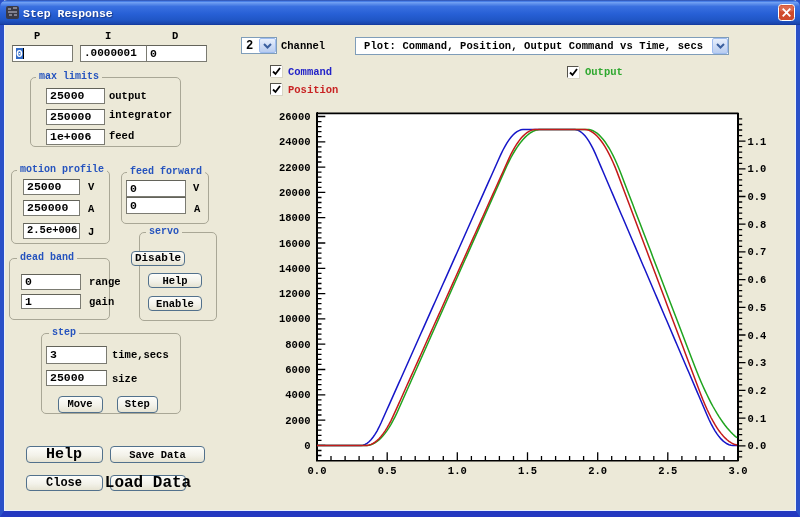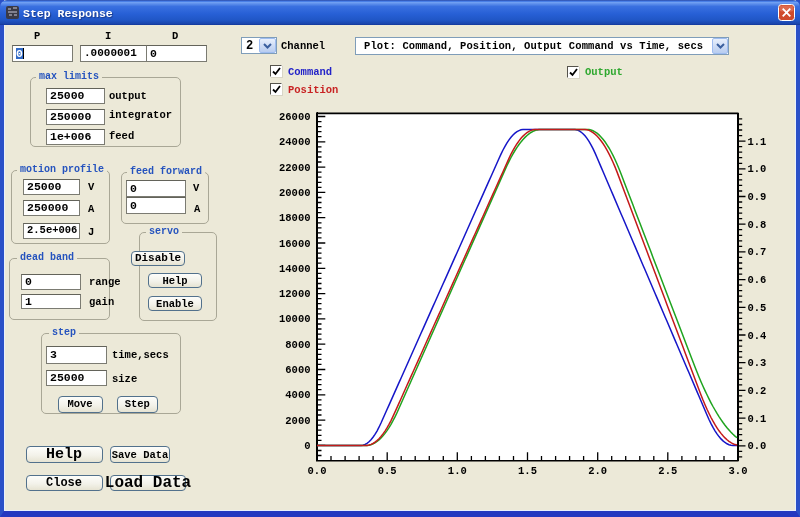--- a/index.html
+++ b/index.html
@@ -122,21 +122,21 @@
 <div class="bl" style="left:89px;top:294.5px">gain</div>
 <div class="grp" style="left:41px;top:333px;width:140px;height:81px"></div>
 <div class="glab" style="left:49px;top:327px">step</div>
 <div class="inp" style="left:46px;top:346px;width:61px;height:18px;font-size:11.5px">3</div>
 <div class="bl" style="left:112px;top:348px">time,secs</div>
 <div class="inp" style="left:46px;top:370px;width:61px;height:16px;font-size:11.5px">25000</div>
 <div class="bl" style="left:112px;top:371.5px">size</div>
 <div class="btn" style="left:57.5px;top:395.5px;width:45px;height:17px;font-size:10.5px">Move</div>
 <div class="btn" style="left:117px;top:395.5px;width:40.5px;height:17px;font-size:10.5px">Step</div>
 <div class="btn" style="left:25.5px;top:446.3px;width:77px;height:16.5px;font-size:15px">Help</div>
-<div class="btn" style="left:110px;top:446.3px;width:60px;height:16.5px;font-size:10.5px">Save Data</div>
+<div class="btn" style="left:110px;top:446.3px;width:95px;height:16.5px;font-size:10.5px">Save Data</div>
 <div class="btn" style="left:25.5px;top:474.5px;width:77px;height:16.5px;font-size:12px">Close</div>
 <div class="btn" style="left:110px;top:474.5px;width:76px;height:16.5px;font-size:16px">Load Data</div>
 <svg width="800" height="517" viewBox="0 0 800 517" style="position:absolute;left:0;top:0">
 <rect x="316.5" y="113.4" width="421.5" height="346.9" fill="#fff"></rect>
 <path d="M316 113.4H738.5M316 460.8H738.5" stroke="#000" stroke-width="1.6" fill="none"></path>
 <path d="M316.8 113H317v348M738 113v348" stroke="#000" stroke-width="2" fill="none"></path>
 <path d="M317.3 445.4h8.0M317.3 440.3h4.2M317.3 435.3h4.2M317.3 430.2h4.2M317.3 425.2h4.2M317.3 420.1h8.0M317.3 415.0h4.2M317.3 410.0h4.2M317.3 404.9h4.2M317.3 399.9h4.2M317.3 394.8h8.0M317.3 389.7h4.2M317.3 384.7h4.2M317.3 379.6h4.2M317.3 374.6h4.2M317.3 369.5h8.0M317.3 364.4h4.2M317.3 359.4h4.2M317.3 354.3h4.2M317.3 349.3h4.2M317.3 344.2h8.0M317.3 339.1h4.2M317.3 334.1h4.2M317.3 329.0h4.2M317.3 324.0h4.2M317.3 318.9h8.0M317.3 313.8h4.2M317.3 308.8h4.2M317.3 303.7h4.2M317.3 298.7h4.2M317.3 293.6h8.0M317.3 288.5h4.2M317.3 283.5h4.2M317.3 278.4h4.2M317.3 273.4h4.2M317.3 268.3h8.0M317.3 263.2h4.2M317.3 258.2h4.2M317.3 253.1h4.2M317.3 248.1h4.2M317.3 243.0h8.0M317.3 237.9h4.2M317.3 232.9h4.2M317.3 227.8h4.2M317.3 222.8h4.2M317.3 217.7h8.0M317.3 212.6h4.2M317.3 207.6h4.2M317.3 202.5h4.2M317.3 197.5h4.2M317.3 192.4h8.0M317.3 187.3h4.2M317.3 182.3h4.2M317.3 177.2h4.2M317.3 172.2h4.2M317.3 167.1h8.0M317.3 162.0h4.2M317.3 157.0h4.2M317.3 151.9h4.2M317.3 146.9h4.2M317.3 141.8h8.0M317.3 136.7h4.2M317.3 131.7h4.2M317.3 126.6h4.2M317.3 121.6h4.2M317.3 116.5h8.0M317.3 450.5h4.2M317.3 455.5h4.2M738.0 445.8h7.5M738.0 440.3h4.2M738.0 434.7h4.2M738.0 429.2h4.2M738.0 423.6h4.2M738.0 418.1h7.5M738.0 412.6h4.2M738.0 407.0h4.2M738.0 401.5h4.2M738.0 395.9h4.2M738.0 390.4h7.5M738.0 384.9h4.2M738.0 379.3h4.2M738.0 373.8h4.2M738.0 368.2h4.2M738.0 362.7h7.5M738.0 357.2h4.2M738.0 351.6h4.2M738.0 346.1h4.2M738.0 340.5h4.2M738.0 335.0h7.5M738.0 329.5h4.2M738.0 323.9h4.2M738.0 318.4h4.2M738.0 312.8h4.2M738.0 307.3h7.5M738.0 301.8h4.2M738.0 296.2h4.2M738.0 290.7h4.2M738.0 285.1h4.2M738.0 279.6h7.5M738.0 274.1h4.2M738.0 268.5h4.2M738.0 263.0h4.2M738.0 257.4h4.2M738.0 251.9h7.5M738.0 246.4h4.2M738.0 240.8h4.2M738.0 235.3h4.2M738.0 229.7h4.2M738.0 224.2h7.5M738.0 218.7h4.2M738.0 213.1h4.2M738.0 207.6h4.2M738.0 202.0h4.2M738.0 196.5h7.5M738.0 191.0h4.2M738.0 185.4h4.2M738.0 179.9h4.2M738.0 174.3h4.2M738.0 168.8h7.5M738.0 163.3h4.2M738.0 157.7h4.2M738.0 152.2h4.2M738.0 146.6h4.2M738.0 141.1h7.5M738.0 135.6h4.2M738.0 130.0h4.2M738.0 124.5h4.2M738.0 118.9h4.2M738.0 451.3h4.2M738.0 456.9h4.2M317.0 460.4v-8.2M331.0 460.4v-4.4M345.1 460.4v-4.4M359.1 460.4v-4.4M373.1 460.4v-4.4M387.2 460.4v-8.2M401.2 460.4v-4.4M415.2 460.4v-4.4M429.3 460.4v-4.4M443.3 460.4v-4.4M457.3 460.4v-8.2M471.4 460.4v-4.4M485.4 460.4v-4.4M499.4 460.4v-4.4M513.5 460.4v-4.4M527.5 460.4v-8.2M541.5 460.4v-4.4M555.6 460.4v-4.4M569.6 460.4v-4.4M583.6 460.4v-4.4M597.7 460.4v-8.2M611.7 460.4v-4.4M625.7 460.4v-4.4M639.8 460.4v-4.4M653.8 460.4v-4.4M667.8 460.4v-8.2M681.9 460.4v-4.4M695.9 460.4v-4.4M709.9 460.4v-4.4M724.0 460.4v-4.4M738.0 460.4v-8.2" stroke="#000" stroke-width="1.3" fill="none"></path>
 <g font-family="Liberation Mono, monospace" font-size="10.5" font-weight="bold" fill="#000">
       <text x="310.5" y="120.0" text-anchor="end">26000</text>
       <text x="310.5" y="145.3" text-anchor="end">24000</text>

